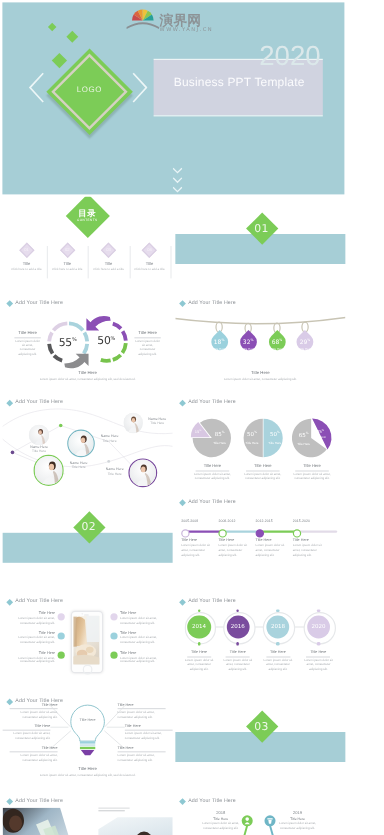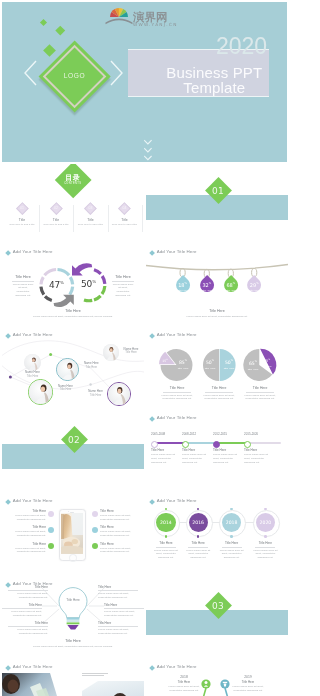--- a/index.html
+++ b/index.html
@@ -16,22 +16,22 @@
      box-shadow:2.2px 2.2px 1.5px rgba(60,85,60,.22);}
   .cov-dia.inner{left:50px;top:52.2px;width:45.1px;height:45.1px;transform:rotate(45deg);
      box-sizing:border-box;background:transparent;border:2px solid #d5d1c2;}
   .cov-dia.s1{left:39px;top:18px;width:5px;height:5px;transform:rotate(45deg);}
   .cov-dia.s2{left:55px;top:25px;width:6.5px;height:6.5px;transform:rotate(45deg);}
   .cov-dia.s3{left:43px;top:44px;width:9px;height:9px;transform:rotate(45deg);}
   .cov-logo{position:absolute;left:22.5px;top:71px;width:100px;text-align:center;
      font-size:6.6px;color:#e9f5e2;letter-spacing:.55px;line-height:1;}
   .chev{position:absolute;width:13px;height:26px;}
   .cov-title{position:absolute;left:125.6px;top:48.2px;width:141.4px;height:45.6px;background:#d0d3e0;}
-  .cov-title span{position:absolute;left:16px;top:15.3px;width:100%;text-align:center;
-     font-size:15px;color:#fbfbfd;letter-spacing:.15px;line-height:1;}
+  .cov-title span{position:absolute;left:1px;top:15.3px;width:100%;text-align:center;
+     font-size:10px;color:#fbfbfd;letter-spacing:.15px;line-height:1;}
   .cov-year{position:absolute;left:214px;top:33px;font-size:23px;color:#dbe8ea;
      letter-spacing:0;font-weight:400;line-height:1;}
   .cov-underline{position:absolute;left:125.6px;top:47.2px;width:141.4px;height:.8px;background:#edf4f5;}
   .cov-underline2{position:absolute;left:125.6px;top:93.8px;width:141.4px;height:.8px;background:#edf4f5;}
 
   
   .wm{position:absolute;left:105px;top:1px;width:72px;height:26px;opacity:.9;}
 
   
   .g{width:142px;height:80px;}
@@ -253,21 +253,21 @@
         <path d="M 5.0 -15.1 A 15.9 15.9 0 0 1 11.8 -11.0" stroke="#8b4fb5"></path>
         <path d="M 13.2 -8.8 A 15.9 15.9 0 0 1 15.85 -1.0" stroke="#8b4fb5"></path>
         <path d="M 15.85 1.2 A 15.9 15.9 0 0 1 13.0 9.2" stroke="#77c34c"></path>
         <path d="M 11.6 11.0 A 15.9 15.9 0 0 1 5.0 15.1" stroke="#77c34c"></path>
         <path d="M 3.2 15.6 A 15.9 15.9 0 0 1 -5.0 15.1" stroke="#77c34c"></path>
         <path fill="#8b4fb5" stroke="none" d="M 3.2 -17.5 A 17.8 17.8 0 0 0 -9.5 -12.6 L -6.3 -9.3 L -17.0 -9.3 L -17.0 -19.6
                  L -13.6 -16.2 A 14.3 14.3 0 0 1 2.6 -20.6 Z"></path>
       </g>
     </svg>
     <div class="dn-pct" style="left:39.3px;top:33.5px;">
-      <span>47</span><sup>%</sup>
+      <span>55</span><sup>%</sup>
     </div>
     <div class="dn-pct" style="left:71.5px;top:33px;">
       <span>50</span><sup>%</sup>
     </div>
     <div class="side" style="left:10px;top:28px;">
       <div class="t">Title Here</div>
       <div class="l"></div>
       <div class="b">Lorem ipsum dolor sit amet, consectetur adipiscing elit.</div>
     </div>
     <div class="side" style="left:110px;top:28px;">

